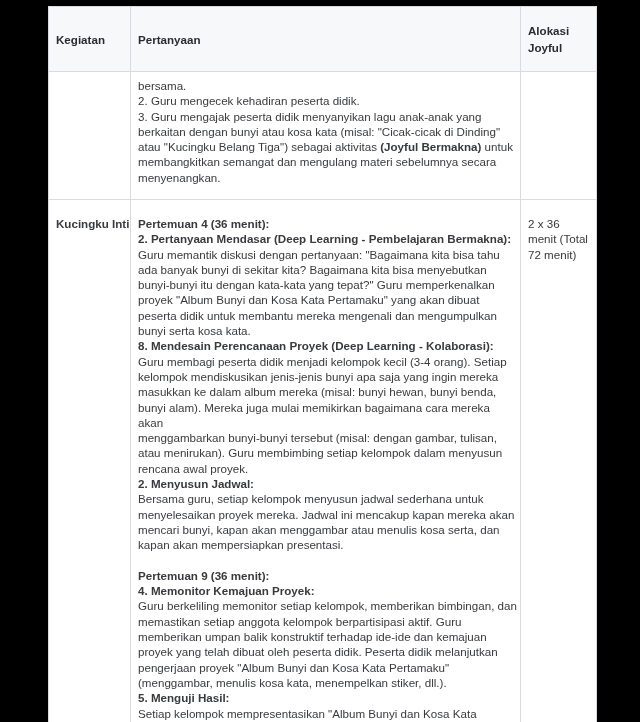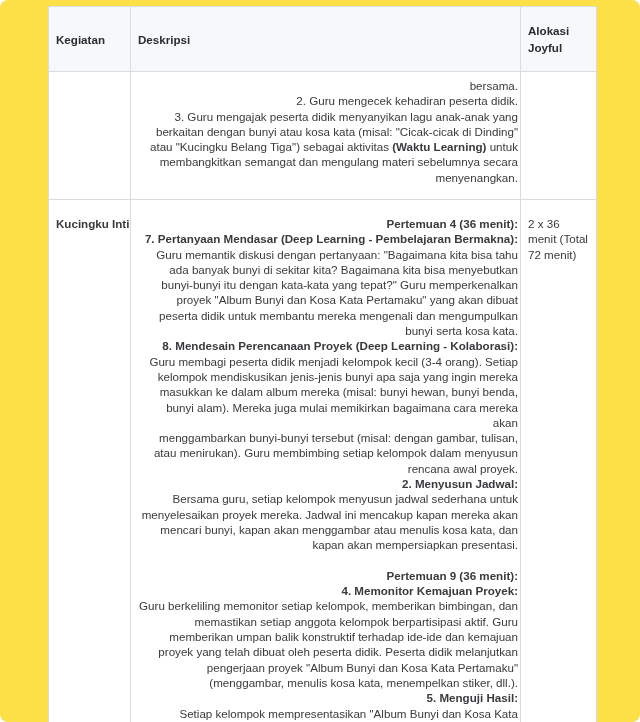--- a/index.html
+++ b/index.html
@@ -2,21 +2,21 @@
 <html><head>
 <meta charset="utf-8">
 <style>
   html, body {
     margin: 0; padding: 0;
     width: 640px; height: 722px;
     background: #ffffff;
     overflow: hidden;
     font-family: "Liberation Sans", "DejaVu Sans", sans-serif;
   }
-  .page { position: absolute; inset: 0; background: #fde047; border-radius: 8px; }
+  .page { position: absolute; inset: 0; background: #000000; }
   table.lesson {
     position: absolute; left: 48px; top: 6px;
     width: 548px;
     border-collapse: collapse;
     table-layout: fixed;
   }
   col.c-kegiatan { width: 82px; }
   col.c-deskripsi { width: 390px; }
   col.c-alokasi { width: 76px; }
   th, td {
@@ -35,85 +35,85 @@
     vertical-align: middle;
     text-align: left;
     font-weight: bold;
     line-height: 17px;
     color: #2a2c2f;
     padding: 2px 7px;
   }
   tr.row-cont td { height: 128px; }
   tr.row-main td { padding-top: 16px; }
   td.kegiatan-cell { font-weight: bold; white-space: nowrap; overflow: hidden; }
-  td.deskripsi-cell { padding-right: 2px; overflow: hidden; text-align: right; }
+  td.deskripsi-cell { padding-right: 2px; overflow: hidden; }
   .para { margin: 0; white-space: pre-wrap; min-height: 15.3px; }
   .para b { font-weight: bold; }
   td.alokasi-cell .time { white-space: pre-line; }
 </style>
 </head>
 <body>
 
 <div class="page">
   <table class="lesson">
     <colgroup>
       <col class="c-kegiatan">
       <col class="c-deskripsi">
       <col class="c-alokasi">
     </colgroup>
     <thead>
       <tr>
         <th>Kegiatan</th>
-        <th>Deskripsi</th>
+        <th>Pertanyaan</th>
         <th>Alokasi Joyful</th>
       </tr>
     </thead>
     <tbody id="tbody">
         <tr class="row-cont">
           <td class="kegiatan-cell">
             <div></div>
           </td>
           <td class="deskripsi-cell">
             <div class="para"><span>bersama.
 2. Guru mengecek kehadiran peserta didik.
 3. Guru mengajak peserta didik menyanyikan lagu anak-anak yang
 berkaitan dengan bunyi atau kosa kata (misal: "Cicak-cicak di Dinding"
-atau "Kucingku Belang Tiga") sebagai aktivitas </span><b>(Waktu Learning)</b><span> untuk
+atau "Kucingku Belang Tiga") sebagai aktivitas </span><b>(Joyful Bermakna)</b><span> untuk
 membangkitkan semangat dan mengulang materi sebelumnya secara
 menyenangkan.</span></div>
           </td>
           <td class="alokasi-cell">
             <div class="time"></div>
           </td>
         </tr>
         <tr class="row-main">
           <td class="kegiatan-cell">
             <div>Kucingku Inti</div>
           </td>
           <td class="deskripsi-cell">
             <div class="para"><b>Pertemuan 4 (36 menit):</b></div>
-            <div class="para"><b>7. Pertanyaan Mendasar (Deep Learning - Pembelajaran Bermakna):</b></div>
+            <div class="para"><b>2. Pertanyaan Mendasar (Deep Learning - Pembelajaran Bermakna):</b></div>
             <div class="para"><span>Guru memantik diskusi dengan pertanyaan: "Bagaimana kita bisa tahu
 ada banyak bunyi di sekitar kita? Bagaimana kita bisa menyebutkan
 bunyi-bunyi itu dengan kata-kata yang tepat?" Guru memperkenalkan
 proyek "Album Bunyi dan Kosa Kata Pertamaku" yang akan dibuat
 peserta didik untuk membantu mereka mengenali dan mengumpulkan
 bunyi serta kosa kata.</span></div>
             <div class="para"><b>8. Mendesain Perencanaan Proyek (Deep Learning - Kolaborasi):</b></div>
             <div class="para"><span>Guru membagi peserta didik menjadi kelompok kecil (3-4 orang). Setiap
 kelompok mendiskusikan jenis-jenis bunyi apa saja yang ingin mereka
 masukkan ke dalam album mereka (misal: bunyi hewan, bunyi benda,
 bunyi alam). Mereka juga mulai memikirkan bagaimana cara mereka akan
 menggambarkan bunyi-bunyi tersebut (misal: dengan gambar, tulisan,
 atau menirukan). Guru membimbing setiap kelompok dalam menyusun
 rencana awal proyek.</span></div>
             <div class="para"><b>2. Menyusun Jadwal:</b></div>
             <div class="para"><span>Bersama guru, setiap kelompok menyusun jadwal sederhana untuk
 menyelesaikan proyek mereka. Jadwal ini mencakup kapan mereka akan
-mencari bunyi, kapan akan menggambar atau menulis kosa kata, dan
+mencari bunyi, kapan akan menggambar atau menulis kosa serta, dan
 kapan akan mempersiapkan presentasi.</span></div>
             <div class="para"></div>
             <div class="para"><b>Pertemuan 9 (36 menit):</b></div>
             <div class="para"><b>4. Memonitor Kemajuan Proyek:</b></div>
             <div class="para"><span>Guru berkeliling memonitor setiap kelompok, memberikan bimbingan, dan
 memastikan setiap anggota kelompok berpartisipasi aktif. Guru
 memberikan umpan balik konstruktif terhadap ide-ide dan kemajuan
 proyek yang telah dibuat oleh peserta didik. Peserta didik melanjutkan
 pengerjaan proyek "Album Bunyi dan Kosa Kata Pertamaku"
 (menggambar, menulis kosa kata, menempelkan stiker, dll.).</span></div>

